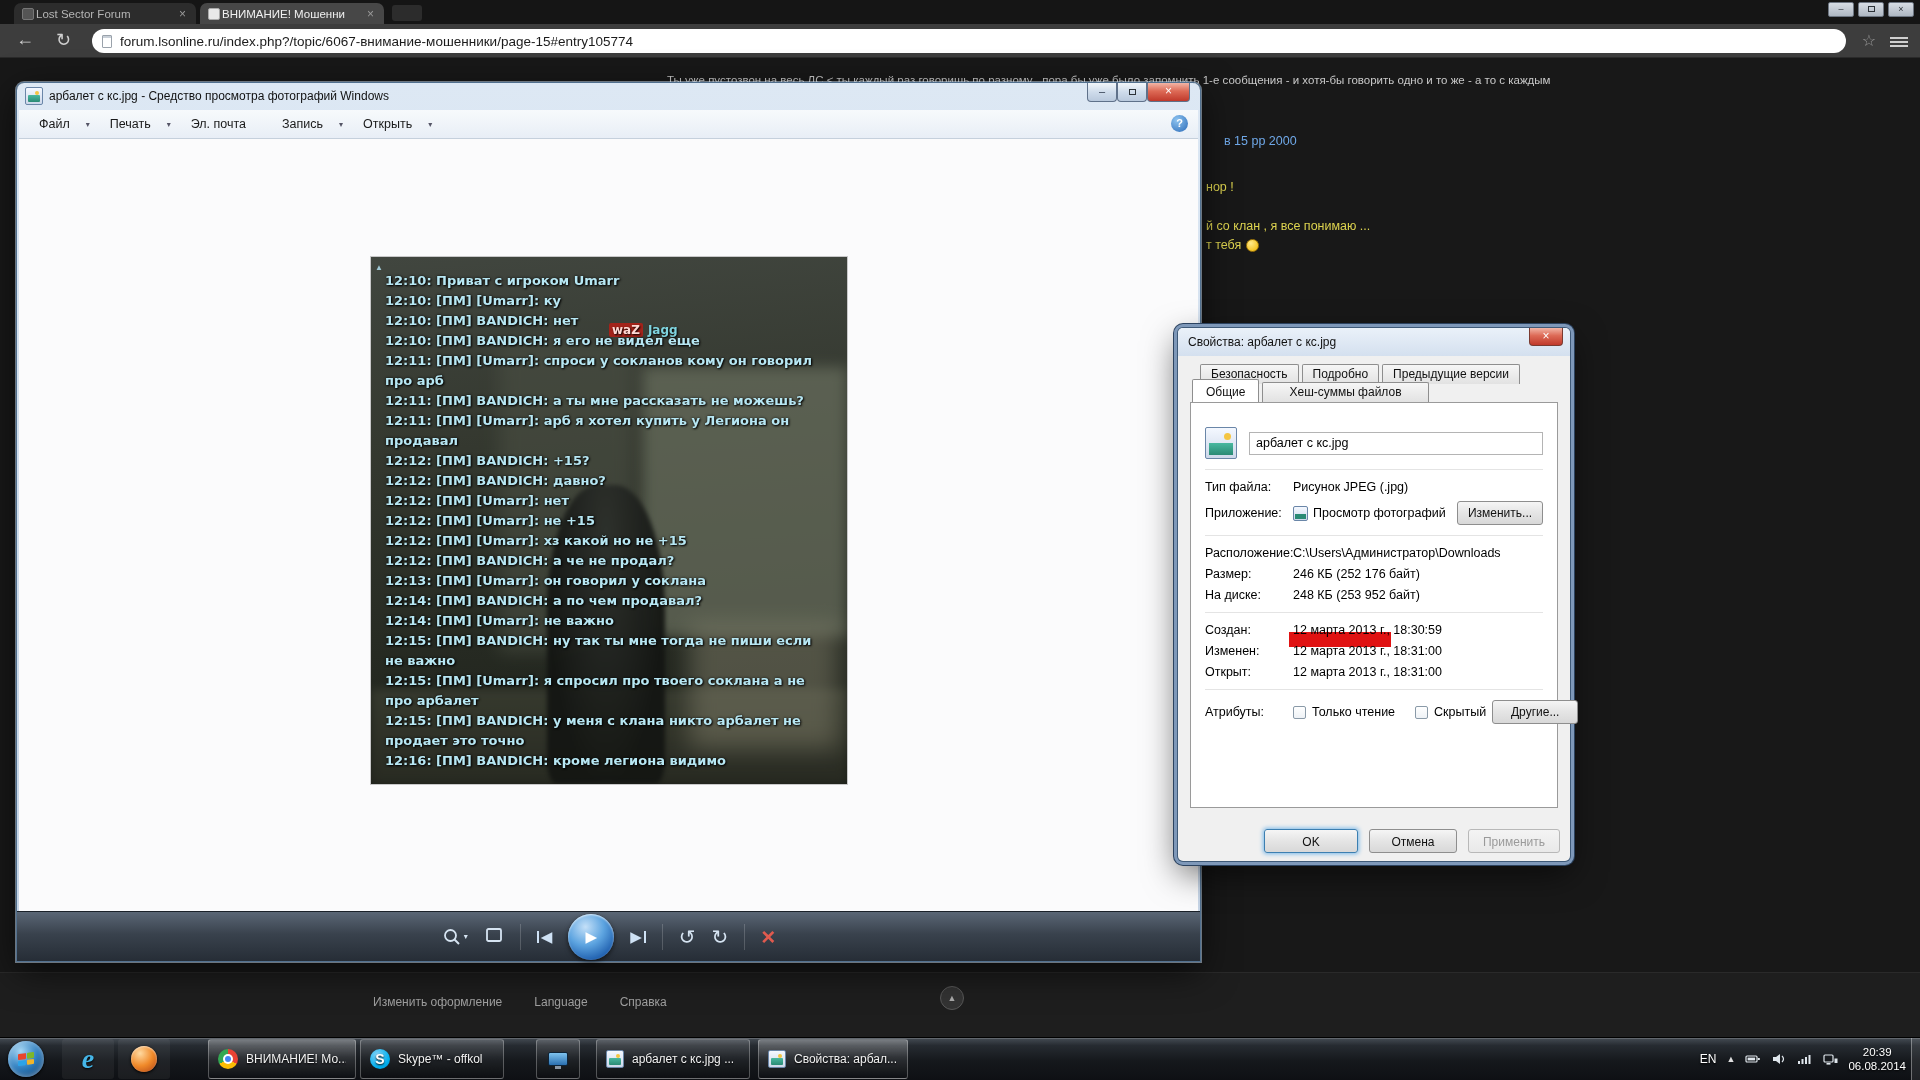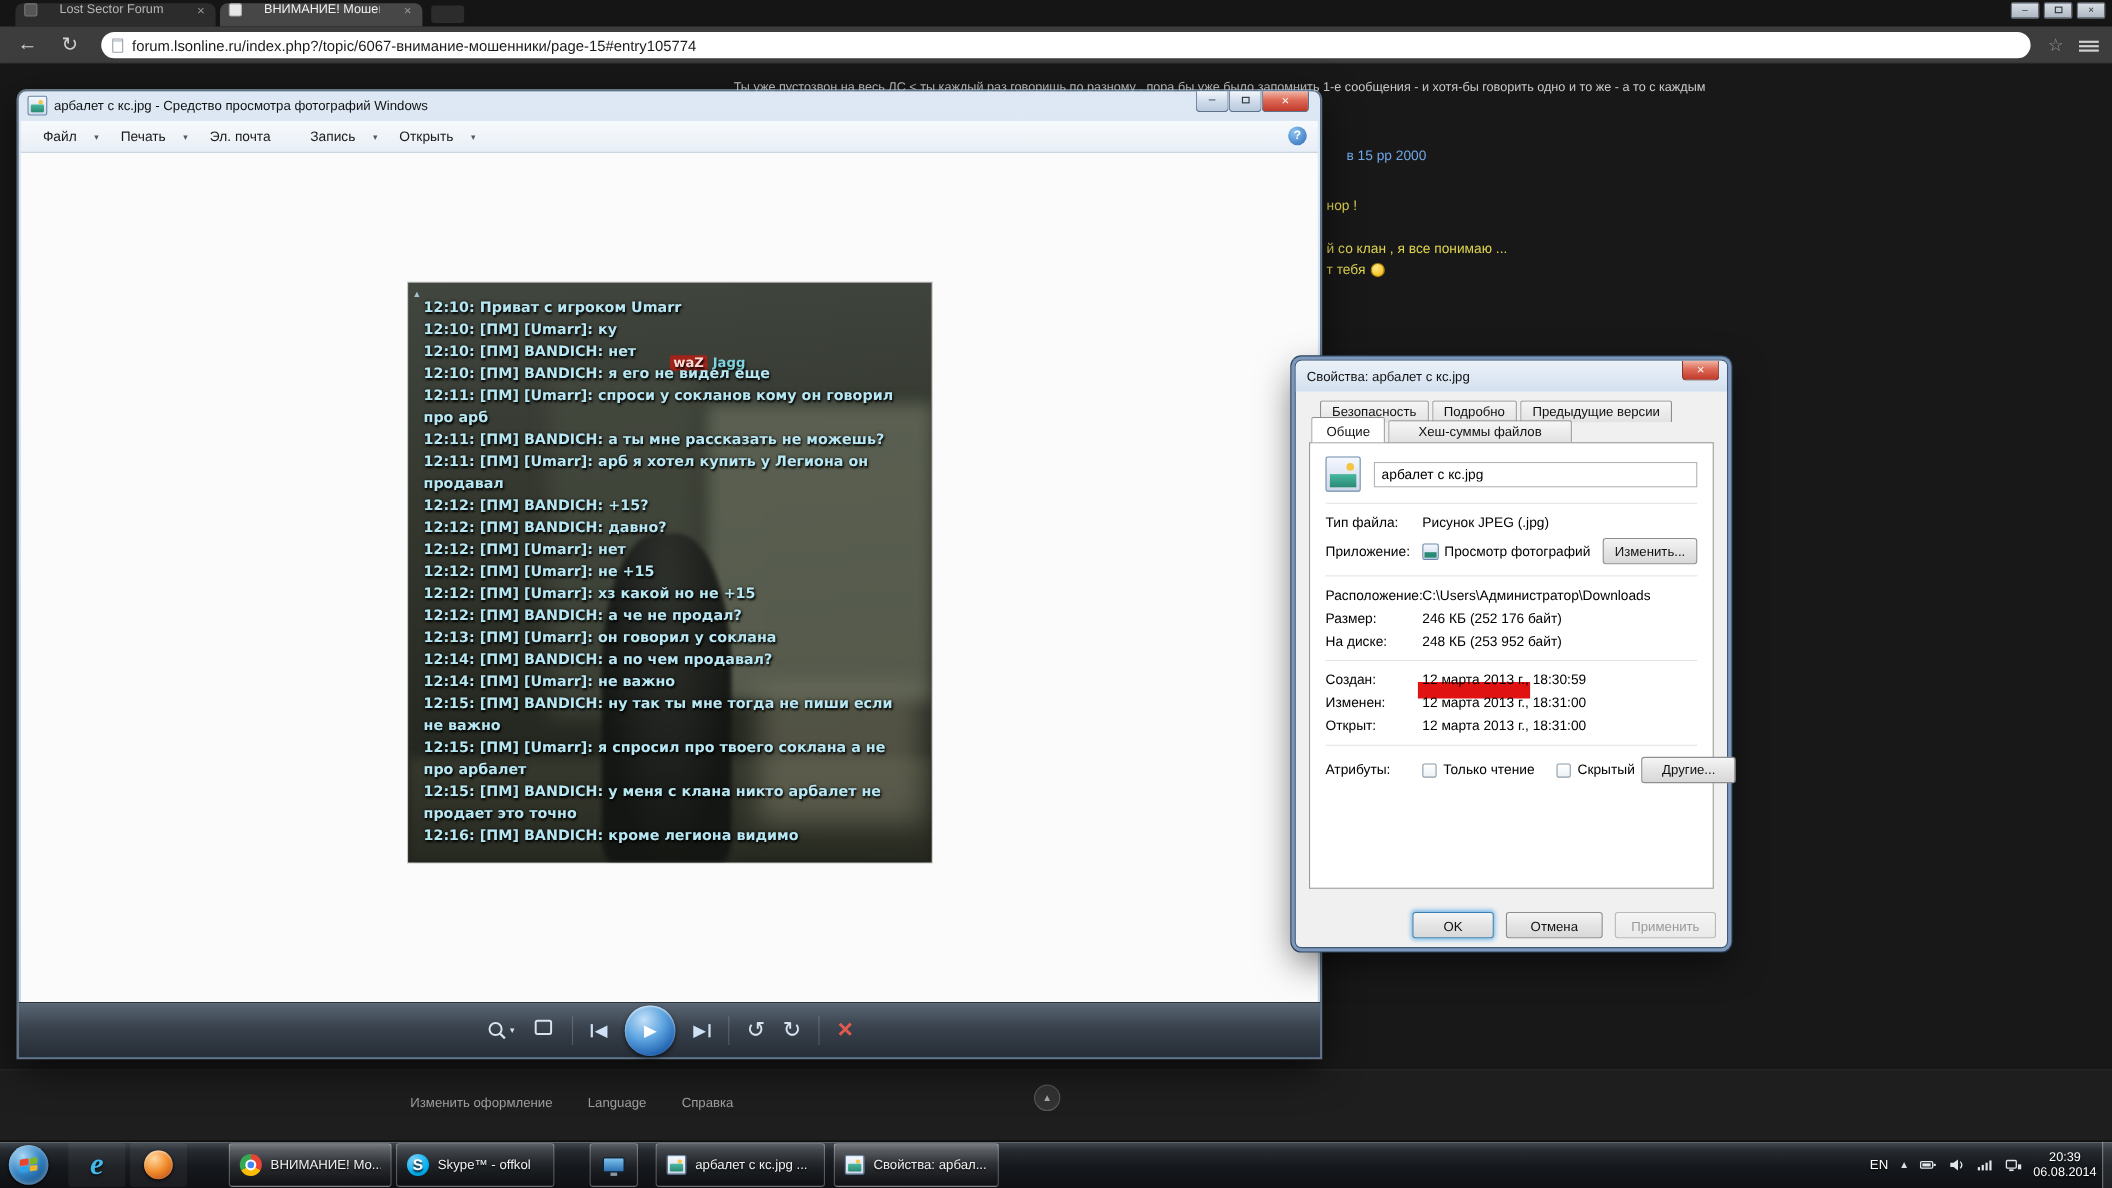--- a/index.html
+++ b/index.html
@@ -2,22 +2,22 @@
 <html><head>
 <meta charset="utf-8">
 <style>
   * { margin:0; padding:0; box-sizing:border-box; }
   html,body { width:1920px; height:1080px; overflow:hidden; background:#000;
               font-family:"Liberation Sans", sans-serif; }
   .stage { position:absolute; inset:0; width:1920px; height:1080px; overflow:hidden; }
 
   
   .tabbar { position:absolute; left:0; top:0; width:1920px; height:24px; background:#151515; z-index:1; }
-  .tab { position:absolute; top:3px; height:21px; border-radius:7px 7px 0 0; display:flex; align-items:flex-start;
-         gap:20px; padding:0 8px; font-size:11.5px; cursor:default; }
+  .tab { position:absolute; top:3px; height:21px; border-radius:7px 7px 0 0; display:flex; align-items:center;
+         gap:2px; padding:0 8px; font-size:11.5px; cursor:default; }
   .tab-inactive { left:14px; width:182px; background:#2c2c2c; color:#b5b5b5; }
   .tab-active   { left:200px; width:184px; background:#474747; color:#f0f0f0; }
   .tab-label { flex:1; white-space:nowrap; overflow:hidden; }
   .tab-close { color:#9a9a9a; font-size:12px; padding:0 2px; }
   .favicon { width:12px; height:12px; border-radius:2px; flex:none; }
   .fav1 { background:#555; border:1px solid #777; }
   .fav2 { background:#e8e8e8; border:1px solid #aaa; }
   .newtab { position:absolute; left:392px; top:5px; width:30px; height:16px; background:#2c2c2c; border-radius:3px; }
   .winctl { position:absolute; right:6px; top:2px; display:flex; gap:4px; }
   .winctl .wbtn { width:26px; height:15px; background:linear-gradient(#d7dde4,#aeb7c2); border:1px solid #6d7682;
@@ -122,21 +122,21 @@
   .props-close { position:absolute; right:7px; top:0; width:34px; height:18px; border:1px solid #7a3a30; border-top:none;
                  border-radius:0 0 4px 4px; background:linear-gradient(#f2b5a6,#dd6a56 45%,#c0392b);
                  color:#fff; font-size:12px; text-align:center; line-height:16px; }
   .tabrow1 { position:absolute; left:22px; top:36px; display:flex; z-index:1; }
   .tabrow2 { position:absolute; left:14px; top:54px; display:flex; z-index:2; }
   .tabb { font-size:12px; color:#111; padding:2px 10px; height:20px; margin-right:3px; white-space:nowrap;
           background:linear-gradient(#f6f6f6,#e2e2e2); border:1px solid #8e8e8e; border-bottom:none; border-radius:2px 2px 0 0; }
   .tabb.active { background:#fff; height:23px; margin-top:-3px; padding:5px 13px 2px; z-index:3; position:relative; }
   .tabb.hash { padding:2px 26px; }
   .pane { position:absolute; left:12px; right:12px; top:74px; height:406px; background:#fff;
-          border:1px solid #9a9a9a; padding:12px 14px; z-index:1; font-size:12.5px; color:#000; }
+          border:1px solid #9a9a9a; padding:24px 14px; z-index:1; font-size:12.5px; color:#000; }
   .file-row { display:flex; align-items:center; gap:12px; }
   .bigicon { width:32px; height:32px; flex:none; background:linear-gradient(#f4f8ff,#cdd8ea); border:1px solid #6a86a8;
              border-radius:2px; position:relative; }
   .bigicon::after { content:""; position:absolute; left:3px; right:3px; bottom:3px; height:12px;
                     background:linear-gradient(#49b8a0,#2a8a74); }
   .bigicon::before { content:""; position:absolute; right:5px; top:5px; width:7px; height:7px; border-radius:50%; background:#f4c542; }
   .fname-input { flex:1; height:23px; border:1px solid #b4b4b4; font-size:12.5px; padding:0 6px;
                  font-family:"Liberation Sans",sans-serif; color:#000; background:#fff; }
   .sep { border:0; border-top:1px solid #e4e4e4; margin:10px 0; }
   .prow { display:flex; margin:7px 0; position:relative; align-items:center; }
@@ -151,21 +151,21 @@
   .btn-change { width:86px; margin-left:auto; line-height:22px; }
   .red-mark { position:absolute; left:84px; top:9px; width:102px; height:15px; background:#e01212; z-index:0; }
   .overred { position:relative; z-index:1; }
   .checkbox { width:13px; height:13px; border:1px solid #8a9aa8; background:linear-gradient(#fff,#eef2f6);
               border-radius:2px; display:inline-block; flex:none; }
   .attr-val { display:flex; align-items:center; gap:6px; }
   .attr-val .lbl2 { margin-left:14px; }
   .btn-other { width:86px; margin-left:auto; line-height:22px; }
   .dlg-buttons { position:absolute; right:10px; bottom:8px; display:flex; gap:11px; }
   .dlg-buttons .btn { line-height:24px; padding:0 6px; }
-  .btn-ok { width:74px; border-color:#3c7fb1; box-shadow:0 0 4px 1px #7ab8e8; }
+  .btn-ok { width:94px; border-color:#3c7fb1; box-shadow:0 0 4px 1px #7ab8e8; }
   .btn-cancel { width:88px; }
   .btn-apply { width:92px; color:#9a9a9a; background:linear-gradient(#f4f4f4,#e9e9e9); border-color:#b8b8b8; }
 
   
   .taskbar { position:absolute; left:0; bottom:0; width:1920px; height:42px; z-index:40;
              background:linear-gradient(180deg,#454c54 0%, #262b31 18%, #15181c 55%, #0e1014 100%);
              box-shadow:inset 0 1px 0 rgba(255,255,255,.16), 0 -1px 0 #000; }
   .start-orb { position:absolute; left:8px; top:3px; width:36px; height:36px; border-radius:50%;
                background:radial-gradient(circle at 35% 28%, #a8d8f5, #2f7fc0 48%, #134a7e 82%);
                box-shadow:inset 0 0 6px rgba(255,255,255,.55), 0 1px 3px #000;

